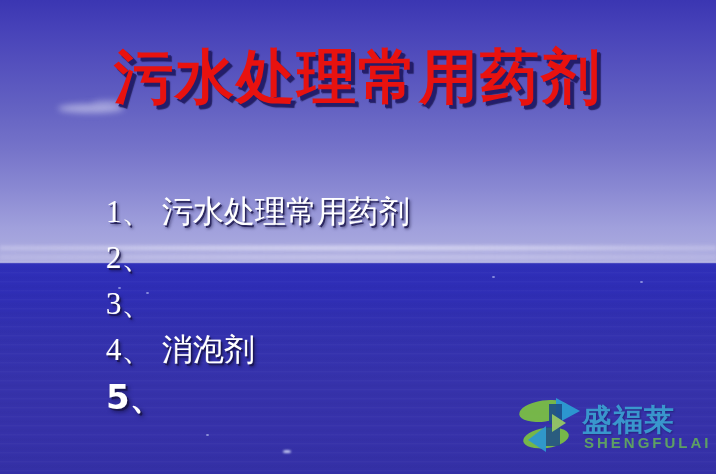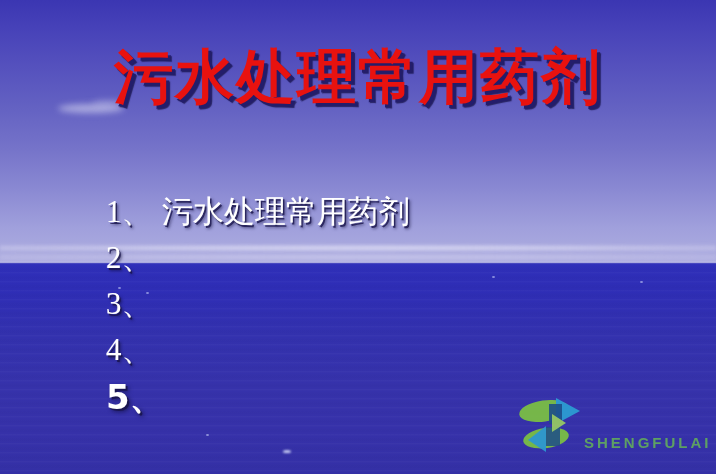--- a/index.html
+++ b/index.html
@@ -224,20 +224,21 @@
     <div class="list-item">
       <span class="item-num">2、</span>
     </div>
 
     <div class="list-item">
       <span class="item-num">3、</span>
     </div>
 
     <div class="list-item">
       <span class="item-num">4、</span>
+      <span class="item-text">消泡剂</span>
     </div>
 
     <div class="list-item emph">
       <span class="item-num">5、</span>
     </div>
 
   </div>
 
   <div class="watermark">
     <svg class="wm-logo" viewBox="0 0 70 62">
@@ -248,16 +249,17 @@
 
       <path d="M40 4 L64 17 L40 30 Z" fill="#2c9fd4"></path>
 
       <path d="M30 32 L12 46 L30 58 Z" fill="#2c9fd4" opacity="0.95"></path>
 
       <path d="M33 10 L46 10 L46 30 L33 30 Z" fill="#1c4f86" opacity="0.9"></path>
       <path d="M30 33 L44 33 L44 52 L30 52 Z" fill="#1c4f86" opacity="0.85"></path>
 
       <path d="M36 20 L50 29 L36 38 Z" fill="#9fd45f" opacity=".95"></path>
     </svg>
+    <div class="wm-cn">盛福莱</div>
     <div class="wm-en">SHENGFULAI</div>
   </div>
 
 </div>
 
 </body></html>

